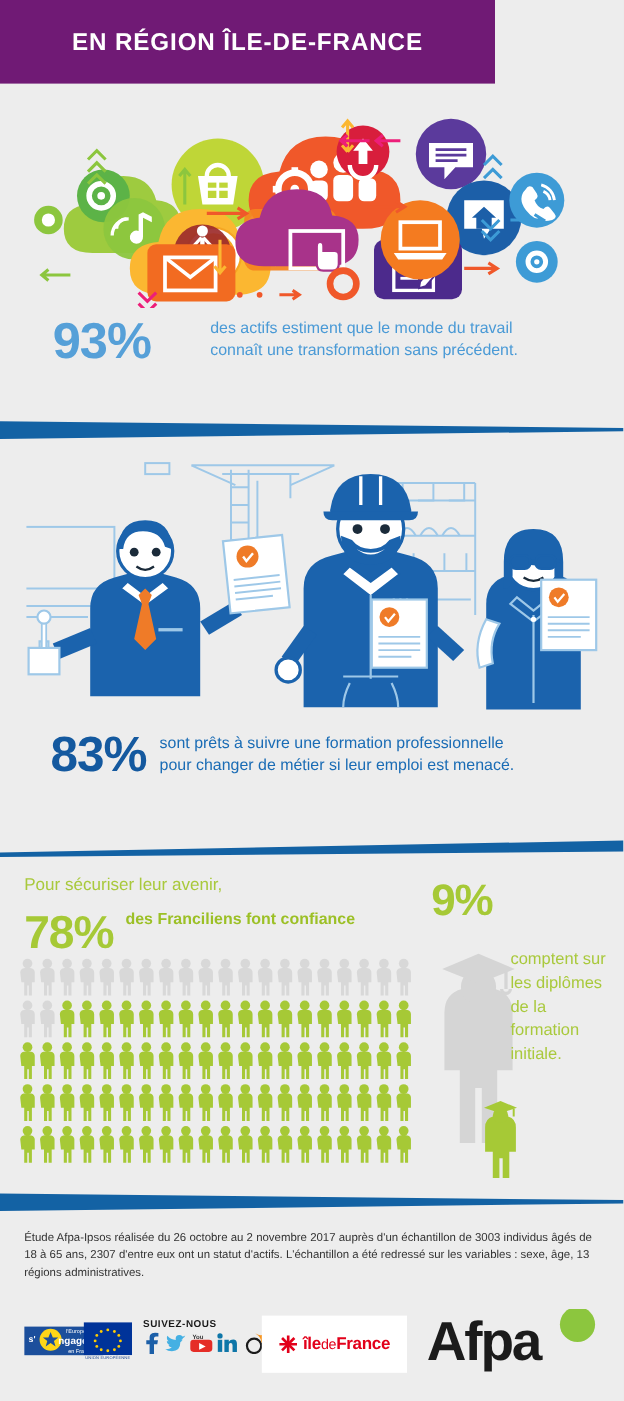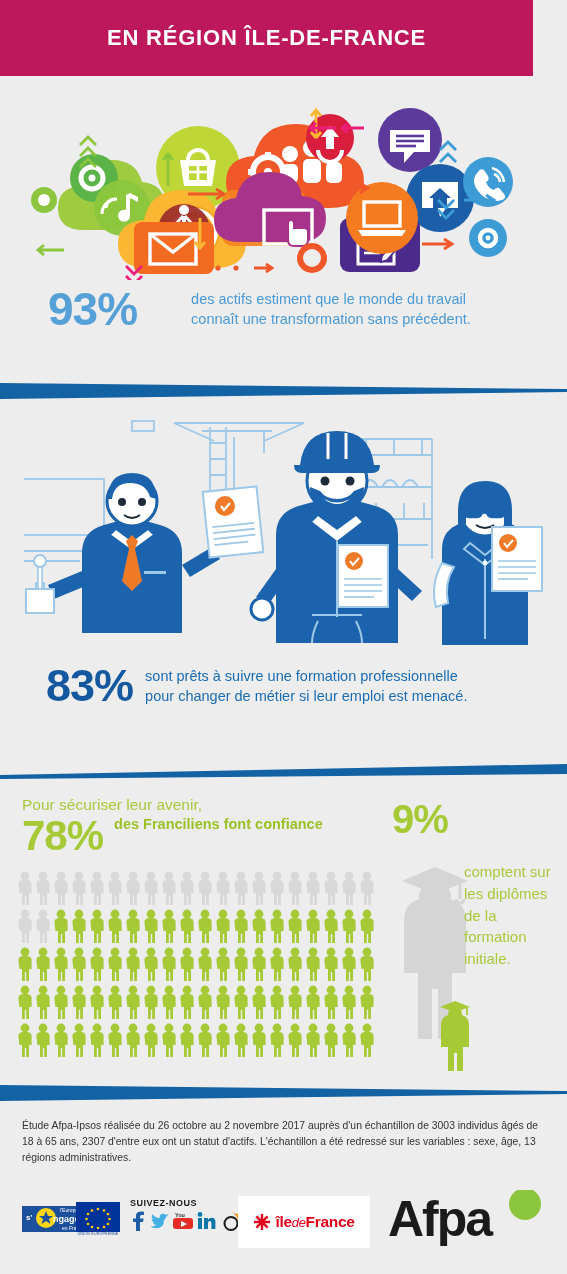--- a/index.html
+++ b/index.html
@@ -6,22 +6,22 @@
   html, body {
     width: 567px; height: 1274px;
     font-family: "Liberation Sans", sans-serif;
     background: #ececec;
     overflow: hidden;
   }
   .page { position: relative; width: 567px; height: 1274px; background: #ededed; }
 
   
   .header {
-    position: absolute; top: 0; left: 0; width: 533px; height: 76px;
-    background: #be185d;
+    position: absolute; top: 0; left: 0; width: 450px; height: 76px;
+    background: #701a75;
     display: flex; align-items: center; justify-content: center;
   }
   .header-title {
     color: #ffffff; font-size: 22px; font-weight: bold;
     letter-spacing: 0.8px; text-align: center;
   }
 
   
   .ribbon { position: absolute; left: 0; width: 567px; height: 22px; overflow: hidden; }
   .ribbon svg { display: block; }
@@ -44,21 +44,21 @@
   
   .sec2 { position: absolute; top: 395px; left: 0; width: 567px; height: 365px; }
   .workerart { position: absolute; top: 8px; left: 24px; width: 520px; height: 250px; }
   .s2 { top: 268px; left: 46px; }
   .s2 .pct { color: #14599f; font-size: 45px; margin-right: 12px; }
   .s2 .txt { color: #1a6cb5; }
 
   
   .sec3 { position: absolute; top: 785px; left: 0; width: 567px; height: 295px; }
   .s3head { position: absolute; top: 11px; left: 22px; width: 360px; }
-  .s3-lead { color: #a9c93c; font-size: 15.5px; margin-bottom: 1px; }
+  .s3-lead { color: #a9c93c; font-size: 15.5px; margin-bottom: 13px; }
   .s3-row { display: flex; align-items: flex-start; }
   .s3-pct { color: #a6c936; font-size: 42px; font-weight: bold; line-height: 1; letter-spacing: -1px; }
   .s3-sub { color: #9cc026; font-size: 14.5px; font-weight: bold; line-height: 1.3; margin-left: 11px; }
 
   .pictogrid { position: absolute; top: 85px; left: 16px; width: 362px; }
   .picrow { display: flex; gap: 0px; margin-bottom: 2px; }
   .picfig { width: 18px; height: 36px; }
 
   
   .s3right { position: absolute; top: 14px; left: 392px; width: 170px; height: 270px; }
@@ -80,21 +80,21 @@
   .eu-caption { position: absolute; top: 40px; left: 70px; width: 56px; text-align: center;
                 font-size: 3.6px; color: #14408c; letter-spacing: 0.2px; }
   .suivez { position: absolute; top: 6px; left: 130px; }
   .suivez-lbl { color: #1a1a1a; font-size: 9px; font-weight: bold; letter-spacing: 0.5px; }
   .social { display: flex; align-items: center; gap: 3px; margin-top: 3px; }
   .idf-logo {
     position: absolute; top: 4px; left: 238px; width: 132px; height: 52px;
     background: #ffffff; display: flex; align-items: center; justify-content: center;
   }
   .idf-text { font-size: 15.5px; font-weight: bold; color: #e2001a; letter-spacing: -0.3px; }
-  .idf-de { font-weight: normal; font-size: 13px; font-style: italic; }
+  .idf-de { font-weight: normal; font-size: 13px; }
   .afpa-logo { position: absolute; top: -2px; left: 388px; width: 160px; height: 62px; text-align: center; }
 </style>
 </head>
 <body>
 
 <div class="page">
 
   <div class="header">
     <div class="header-title">EN RÉGION ÎLE-DE-FRANCE</div>
   </div>

